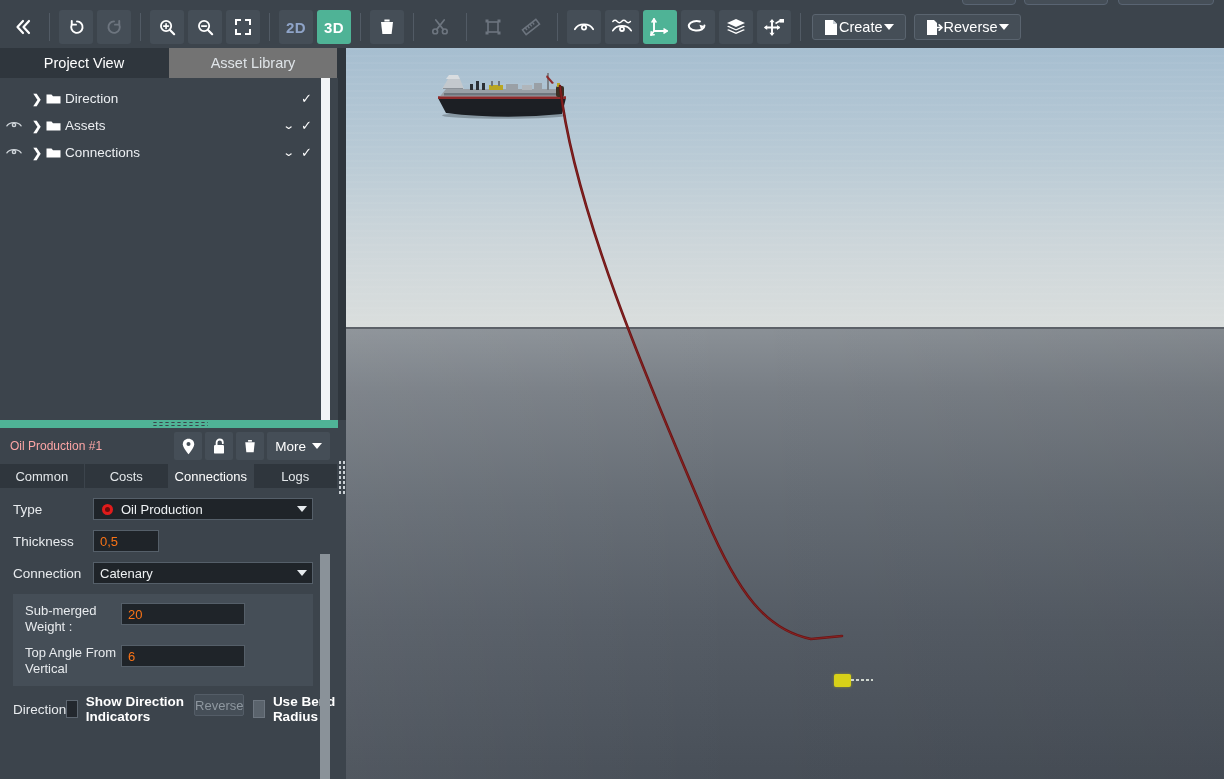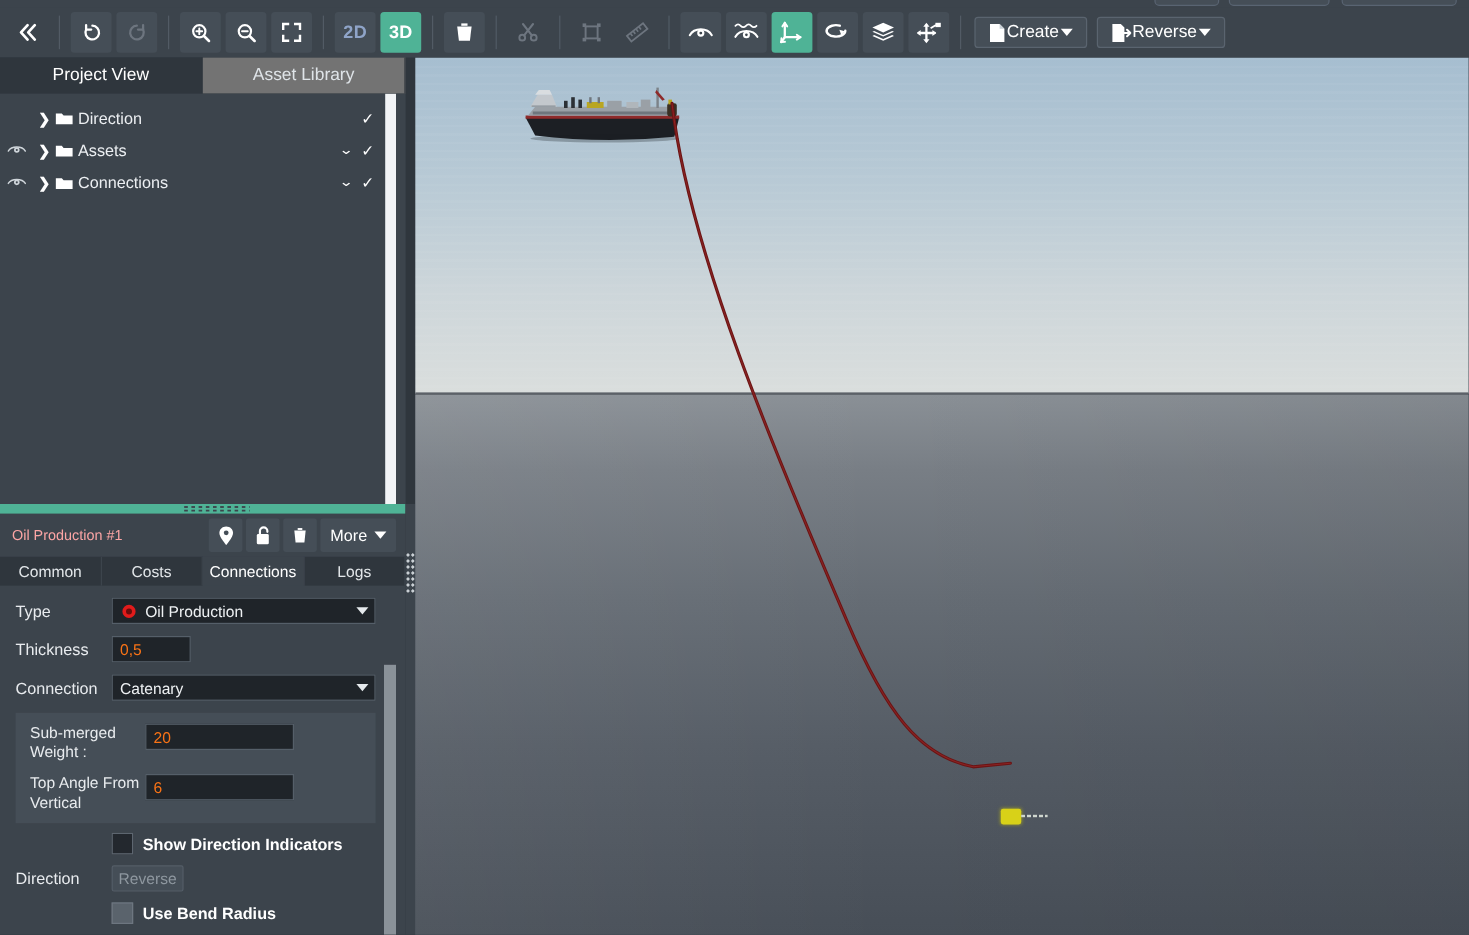--- a/index.html
+++ b/index.html
@@ -180,21 +180,21 @@
   .subpanel{
     margin:4px 13px 8px 13px; width:300px;
     background:#454e57; padding:9px 0 9px 0;
   }
   .subrow{ display:flex; align-items:flex-start; padding:0 0 0 12px; margin-bottom:10px; }
   .subrow:last-child{ margin-bottom:0; }
   .sublabel{ width:96px; color:#e8ebee; font-size:13px; line-height:16px; }
 
   .dirblock{ padding-left:13px; display:flex; align-items:center; }
   .dirlabel{ width:80px; color:#e8ebee; font-size:13.5px; }
-  .dirstack{ display:flex; flex-direction:column; gap:9px; }
+  .dirstack{ display:flex; gap:9px; }
   .cbrow{ display:flex; align-items:center; gap:8px; }
   .cbox{ width:18px; height:18px; background:#23282e; border:1px solid #5d6670; cursor:pointer; }
   .cbox.light{ background:#5a636c; border-color:#6d7680; }
   .cbtxt{ color:#ffffff; font-size:13.5px; font-weight:bold; }
   .revbtn{
     width:60px; height:22px; background:#454e57; border:1px solid #545d67;
     color:#8e979f; font-size:13px; display:flex; align-items:center; justify-content:center;
     border-radius:2px; cursor:pointer;
   }
 

